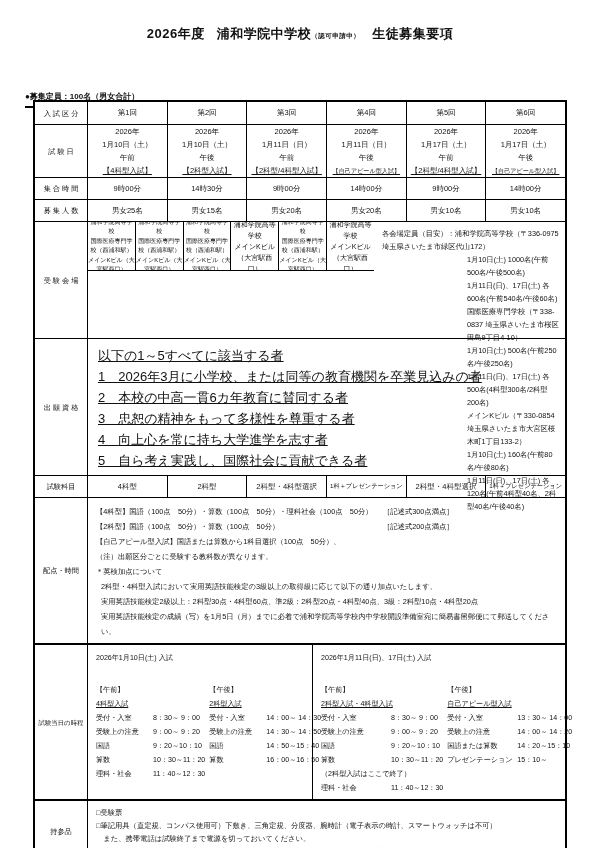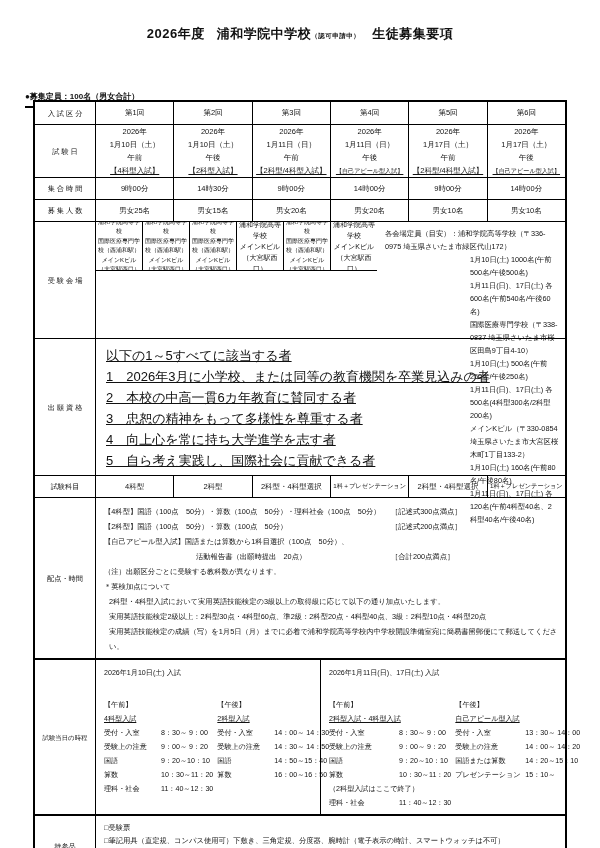--- a/index.html
+++ b/index.html
@@ -13,21 +13,21 @@
   .title-note { font-size:6.5px; font-weight:600; }
 
   .cap-head { position:absolute; top:91px; left:25px; font-size:8px; font-weight:700;
               padding:0 12px 4px 0; border-bottom:2.5px solid #000; }
 
   .tbl { position:absolute; top:100px; left:33px; width:534px; border:2px solid #000; background:#fff; }
   .row { display:flex; border-top:1px solid #000; }
   .row:first-child { border-top:none; }
   .row.thick { border-top:2px solid #000; }
 
-  .lbl { width:61px; flex:none; display:flex; align-items:center; justify-content:center;
+  .lbl { width:53px; flex:none; display:flex; align-items:center; justify-content:center;
          text-align:center; font-size:7.2px; border-right:1px solid #000; line-height:9px; padding:2px 1px; }
   .lbl.sm { font-size:6.4px; white-space:nowrap; }
 
   .cells { flex:1; display:flex; }
   .cell { flex:1; border-left:1px solid #000; display:flex; flex-direction:column;
           align-items:center; justify-content:center; text-align:center; font-size:7.5px; overflow:hidden; }
   .cell:first-child { border-left:none; }
 
   .h22 { height:22px; }
   .h53 { height:53px; }
@@ -230,24 +230,20 @@
       <div class="pts">
         <div class="pt-line">
           <span>【4科型】国語（100点　50分）・算数（100点　50分）・理科社会（100点　50分）</span>
           <span class="pt-right">［記述式300点満点］</span>
         </div>
         <div class="pt-line">
           <span>【2科型】国語（100点　50分）・算数（100点　50分）</span>
           <span class="pt-right">［記述式200点満点］</span>
         </div>
         <div class="pt-line">【自己アピール型入試】国語または算数から1科目選択（100点　50分）、</div>
-        <div class="pt-line">
-          <span class="ind">活動報告書（出願時提出　20点）</span>
-          <span class="pt-right">［合計200点満点］</span>
-        </div>
         <div class="pt-line">（注）出願区分ごとに受験する教科数が異なります。</div>
         <div class="pt-line">＊英検加点について</div>
         <div class="pt-line eik">2科型・4科型入試において実用英語技能検定の3級以上の取得級に応じて以下の通り加点いたします。</div>
         <div class="pt-line eik">実用英語技能検定2級以上：2科型30点・4科型60点、準2級：2科型20点・4科型40点、3級：2科型10点・4科型20点</div>
         <div class="eik-wrap">実用英語技能検定の成績（写）を1月5日（月）までに必着で浦和学院高等学校内中学校開設準備室宛に簡易書留郵便にて郵送してください。</div>
       </div>
     </div>
 
     <div class="row thick">
       <div class="lbl sm">試験当日の時程</div>

